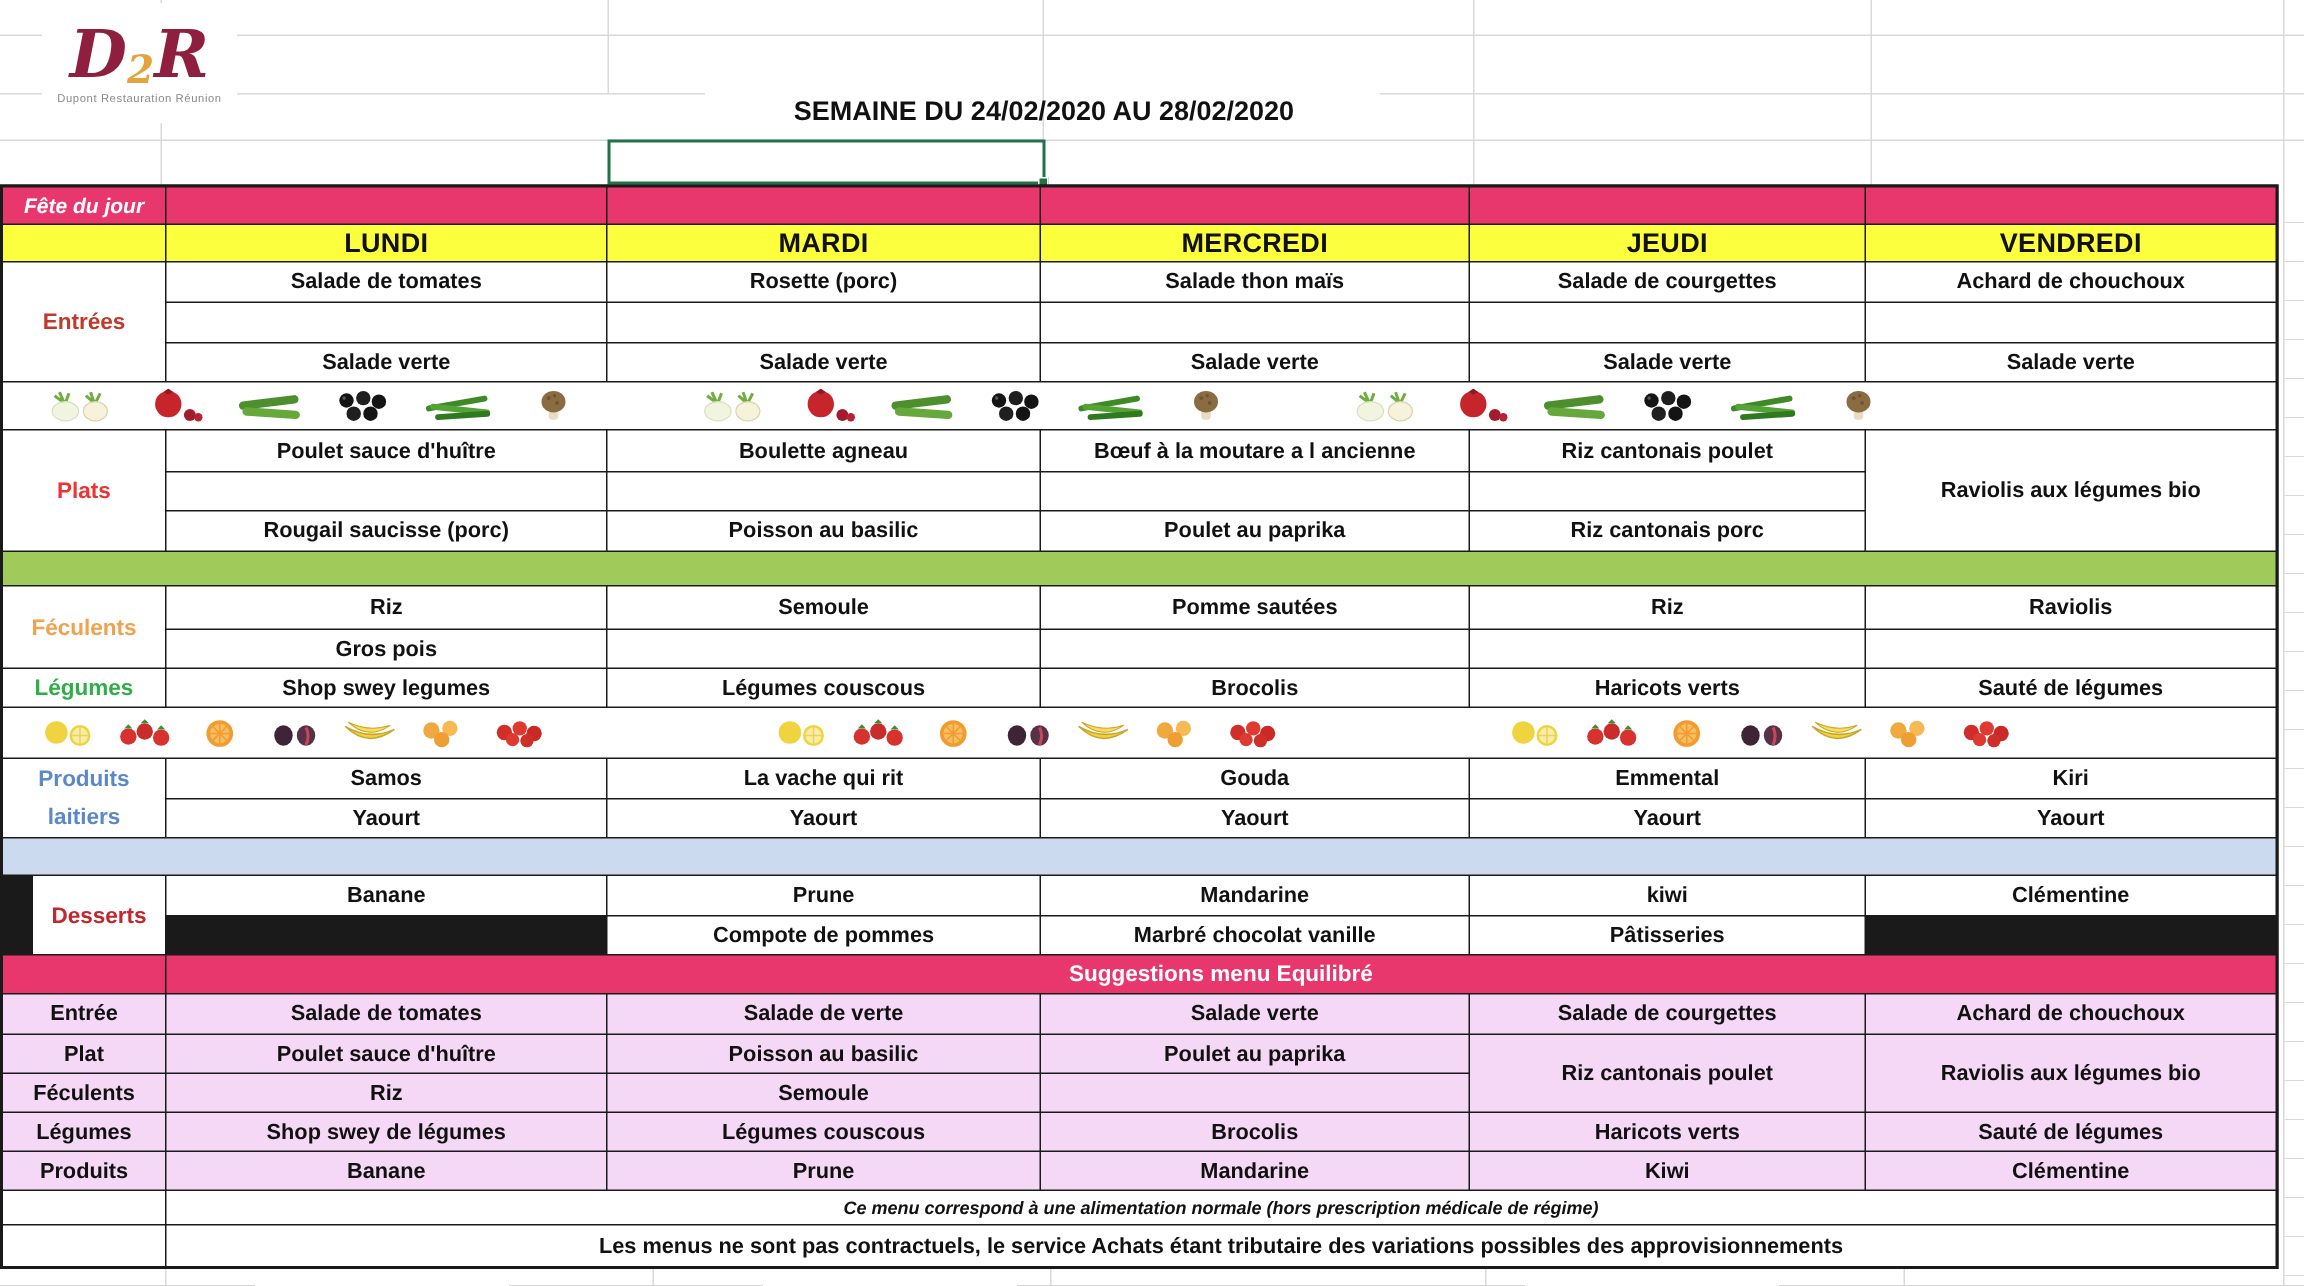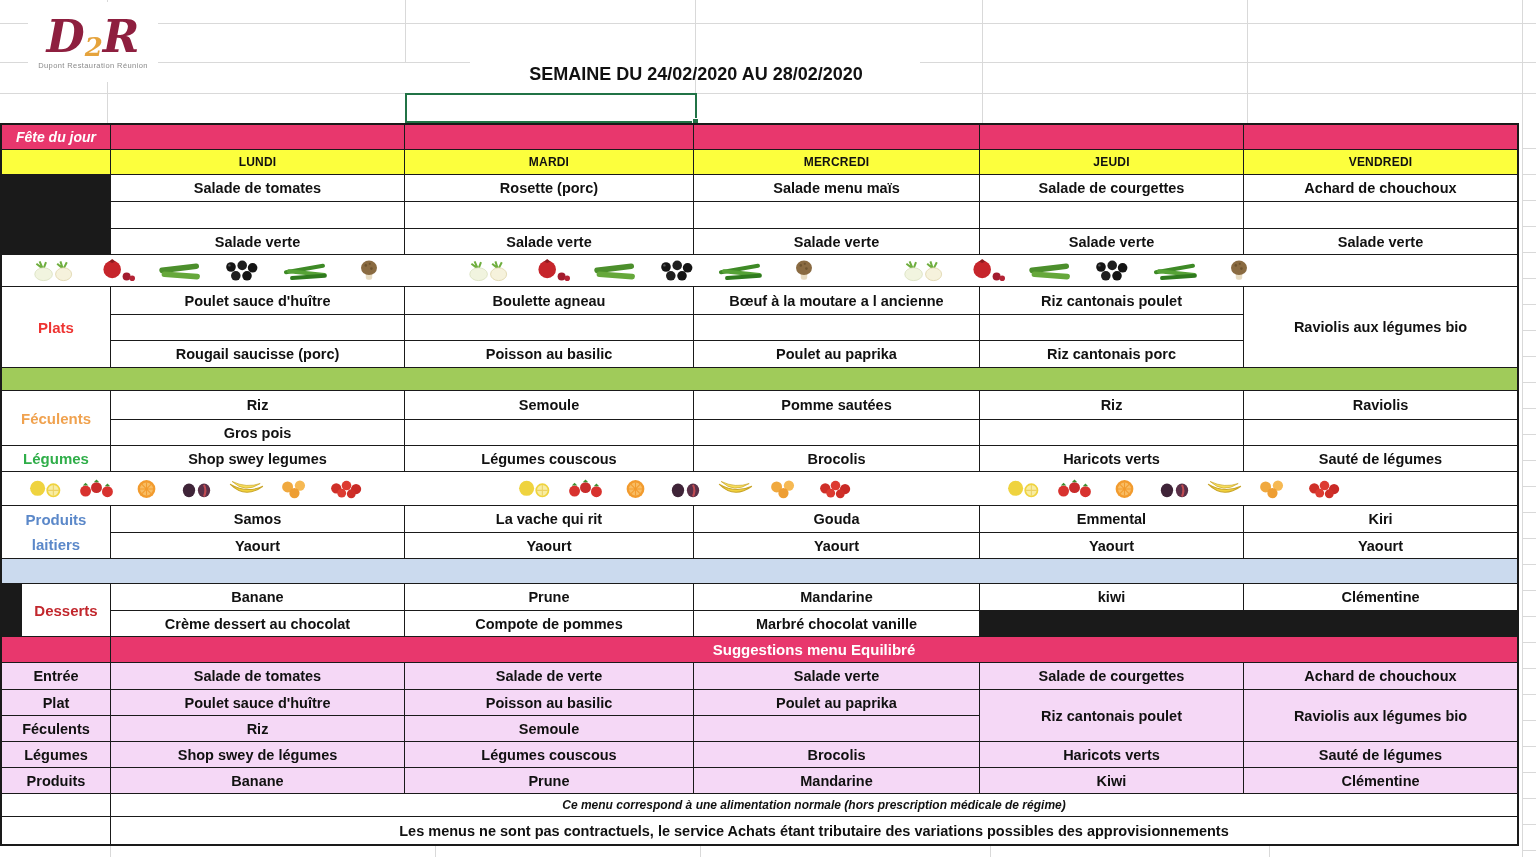--- a/index.html
+++ b/index.html
@@ -44,21 +44,21 @@
     grid-template-rows:24px 24px 26px 26px 25px 31px 27px 25px 26px 22px 28px 25px 25px 33px 26px 25px 24px 26px 25px 25px 26px 25px 25px 25px 25px 22px 27px;
     gap:1px;background:var(--line);border:2px solid var(--line);}
   .cl{background:#fff;display:flex;align-items:center;justify-content:center;
     font-weight:bold;font-size:14.5px;color:#111;overflow:hidden;white-space:nowrap;}
   .bg-pink{background:var(--pink);}
   .bg-yellow{background:var(--yellow);}
   .bg-green{background:var(--green_band);}
   .bg-blue{background:var(--blue_band);}
   .bg-lpink{background:var(--light_pink);}
   .fete{color:#fff;font-style:italic;font-size:14px;}
-  .day{font-size:12px;letter-spacing:.2px;}
+  .day{font-size:18px;letter-spacing:.2px;}
   .lb-entrees{color:var(--entrees_red);font-size:15px;}
   .lb-plats{color:var(--plats_red);font-size:15px;}
   .lb-feculents{color:var(--feculents_orange);font-size:15px;}
   .lb-legumes{color:var(--legumes_green);font-size:15px;}
   .lb-laitiers{color:var(--laitiers_blue);font-size:15px;line-height:25px;text-align:center;}
   .lb-desserts{color:var(--desserts_red);font-size:15px;margin-left:20px;}
   .sugg-header{color:#fff;font-size:15px;}
   .sugg-label{font-size:14.5px;color:#111;}
   .footer1{font-style:italic;font-size:12px;}
   .footer2{font-size:14.5px;}
@@ -198,23 +198,24 @@
     <div class="cl bg-pink" style="grid-area:1/5/2/6"></div>
     <div class="cl bg-pink" style="grid-area:1/6/2/7"></div>
 
     <div class="cl bg-yellow" style="grid-area:2/1/3/2"></div>
     <div class="cl bg-yellow day" style="grid-area:2/2/3/3">LUNDI</div>
     <div class="cl bg-yellow day" style="grid-area:2/4/3/5">MERCREDI</div>
     <div class="cl bg-yellow day" style="grid-area:2/3/3/4">MARDI</div>
     <div class="cl bg-yellow day" style="grid-area:2/5/3/6">JEUDI</div>
     <div class="cl bg-yellow day" style="grid-area:2/6/3/7">VENDREDI</div>
 
+    <div class="cl lb-entrees" style="grid-area:3/1/6/2">Entrées</div>
     <div class="cl" style="grid-area:3/2/4/3">Salade de tomates</div>
     <div class="cl" style="grid-area:3/3/4/4">Rosette (porc)</div>
-    <div class="cl" style="grid-area:3/4/4/5">Salade menu maïs</div>
+    <div class="cl" style="grid-area:3/4/4/5">Salade thon maïs</div>
     <div class="cl" style="grid-area:3/5/4/6">Salade de courgettes</div>
     <div class="cl" style="grid-area:3/6/4/7">Achard de chouchoux</div>
     <div class="cl" style="grid-area:4/2/5/3"></div>
     <div class="cl" style="grid-area:4/3/5/4"></div>
     <div class="cl" style="grid-area:4/4/5/5"></div>
     <div class="cl" style="grid-area:4/5/5/6"></div>
     <div class="cl" style="grid-area:4/6/5/7"></div>
     <div class="cl" style="grid-area:5/2/6/3">Salade verte</div>
     <div class="cl" style="grid-area:5/3/6/4">Salade verte</div>
     <div class="cl" style="grid-area:5/4/6/5">Salade verte</div>
@@ -410,23 +411,23 @@
     <div class="cl" style="grid-area:16/6/17/7">Yaourt</div>
 
     <div class="cl bg-blue" style="grid-area:17/1/18/7"></div>
 
     <div class="cl lb-desserts" style="grid-area:18/1/20/2">Desserts</div>
     <div class="cl" style="grid-area:18/2/19/3">Banane</div>
     <div class="cl" style="grid-area:18/3/19/4">Prune</div>
     <div class="cl" style="grid-area:18/4/19/5">Mandarine</div>
     <div class="cl" style="grid-area:18/5/19/6">kiwi</div>
     <div class="cl" style="grid-area:18/6/19/7">Clémentine</div>
-    <div class="cl" style="grid-area:19/2/20/3">Crème dessert au chocolat</div>
     <div class="cl" style="grid-area:19/3/20/4">Compote de pommes</div>
     <div class="cl" style="grid-area:19/4/20/5">Marbré chocolat vanille</div>
+    <div class="cl" style="grid-area:19/5/20/6">Pâtisseries</div>
 
     <div class="cl bg-pink" style="grid-area:20/1/21/2"></div>
     <div class="cl bg-pink sugg-header" style="grid-area:20/2/21/7">Suggestions menu Equilibré</div>
 
     <div class="cl bg-lpink sugg-label" style="grid-area:21/1/22/2">Entrée</div>
     <div class="cl bg-lpink" style="grid-area:21/2/22/3">Salade de tomates</div>
     <div class="cl bg-lpink" style="grid-area:21/3/22/4">Salade de verte</div>
     <div class="cl bg-lpink" style="grid-area:21/4/22/5">Salade verte</div>
     <div class="cl bg-lpink" style="grid-area:21/5/22/6">Salade de courgettes</div>
     <div class="cl bg-lpink" style="grid-area:21/6/22/7">Achard de chouchoux</div>

